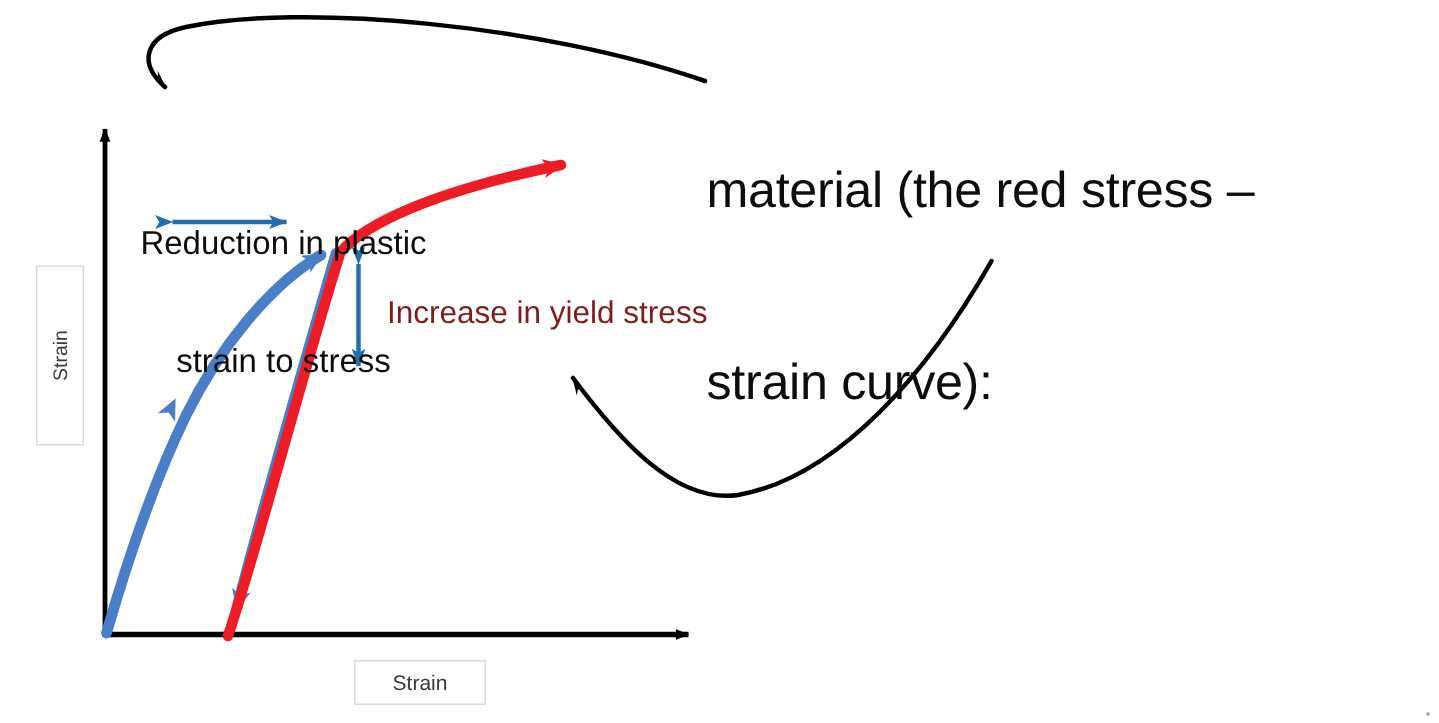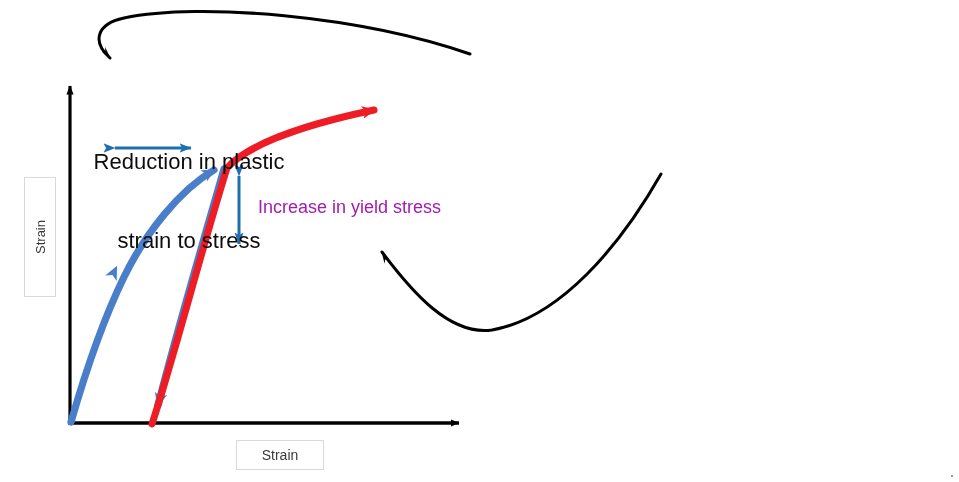--- a/index.html
+++ b/index.html
@@ -47,22 +47,22 @@
     top: 96px;
     width: 210px;
     text-align: center;
     font-size: 22px;
     line-height: 1.2;
     color: #0d0d0d;
   }
   #callout-yield {
     left: 258px;
     top: 197px;
-    font-size: 18px;
-    color: #a21caf;
+    font-size: 21px;
+    color: #7f1d1d;
   }
   
   .axis-label-box {
     position: absolute;
     border: 1px solid #d9d9d9;
     background: #ffffff;
     box-sizing: border-box;
   }
   #y-axis-label-box {
     left: 24px;
@@ -147,20 +147,22 @@
     <line x1="115" y1="148" x2="191" y2="148" stroke="#1f6fb0" stroke-width="3" marker-start="url(#mk-blue-meas-start)" marker-end="url(#mk-blue-meas-end)"></line>
 
     <line x1="239" y1="176" x2="239" y2="244" stroke="#1f6fb0" stroke-width="3" marker-start="url(#mk-blue-meas-start)" marker-end="url(#mk-blue-meas-end)"></line>
 
     <path d="M470,54 C 360,16 200,2 124,18 C 96,24 92,42 110,58" fill="none" stroke="#000000" stroke-width="3" stroke-linecap="round" marker-end="url(#mk-black)"></path>
 
     <path d="M661,174 C 620,246 560,318 492,330 C 450,336 412,292 382,252" fill="none" stroke="#000000" stroke-width="3" stroke-linecap="round" marker-end="url(#mk-black)"></path>
   </svg>
 
   <div class="txt" id="body-text">
+    <div>material (the red stress –</div>
+    <div>strain curve):</div>
   </div>
 
   <div class="txt" id="callout-reduction">
     <div>Reduction in plastic</div>
     <div>strain to stress</div>
   </div>
 
   <div class="txt" id="callout-yield">Increase in yield stress</div>
 
   <div class="axis-label-box" id="y-axis-label-box">

